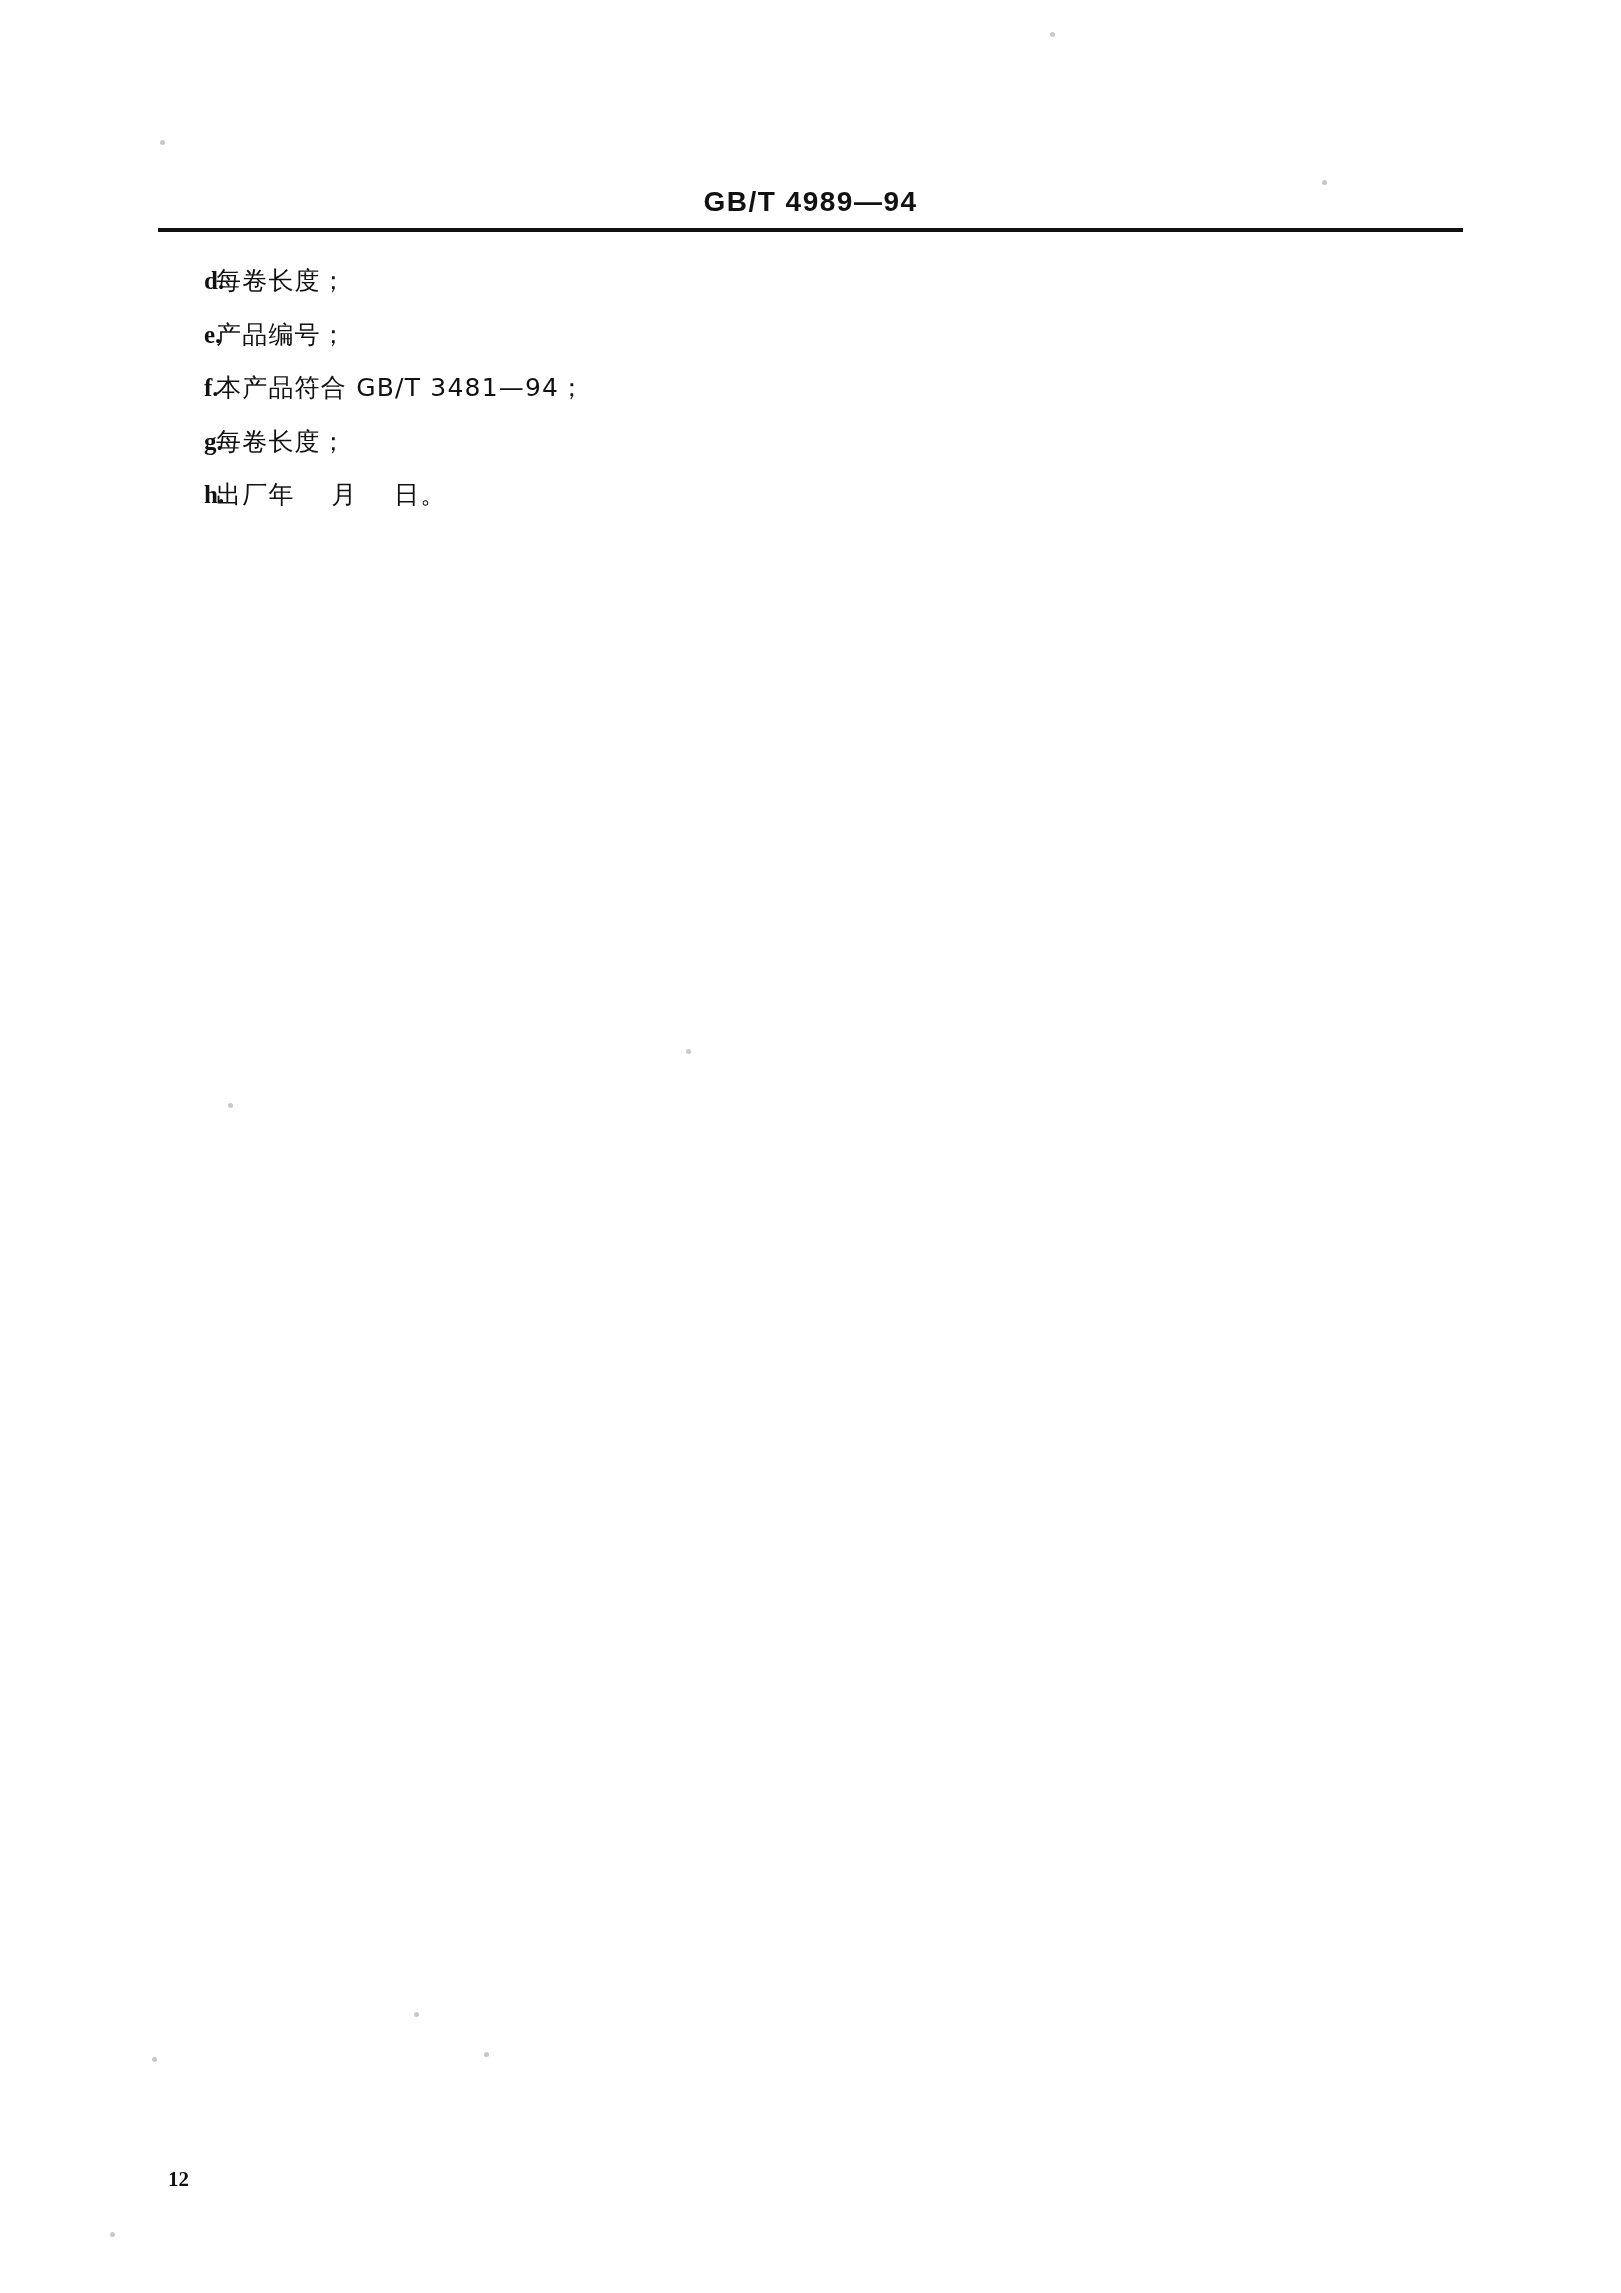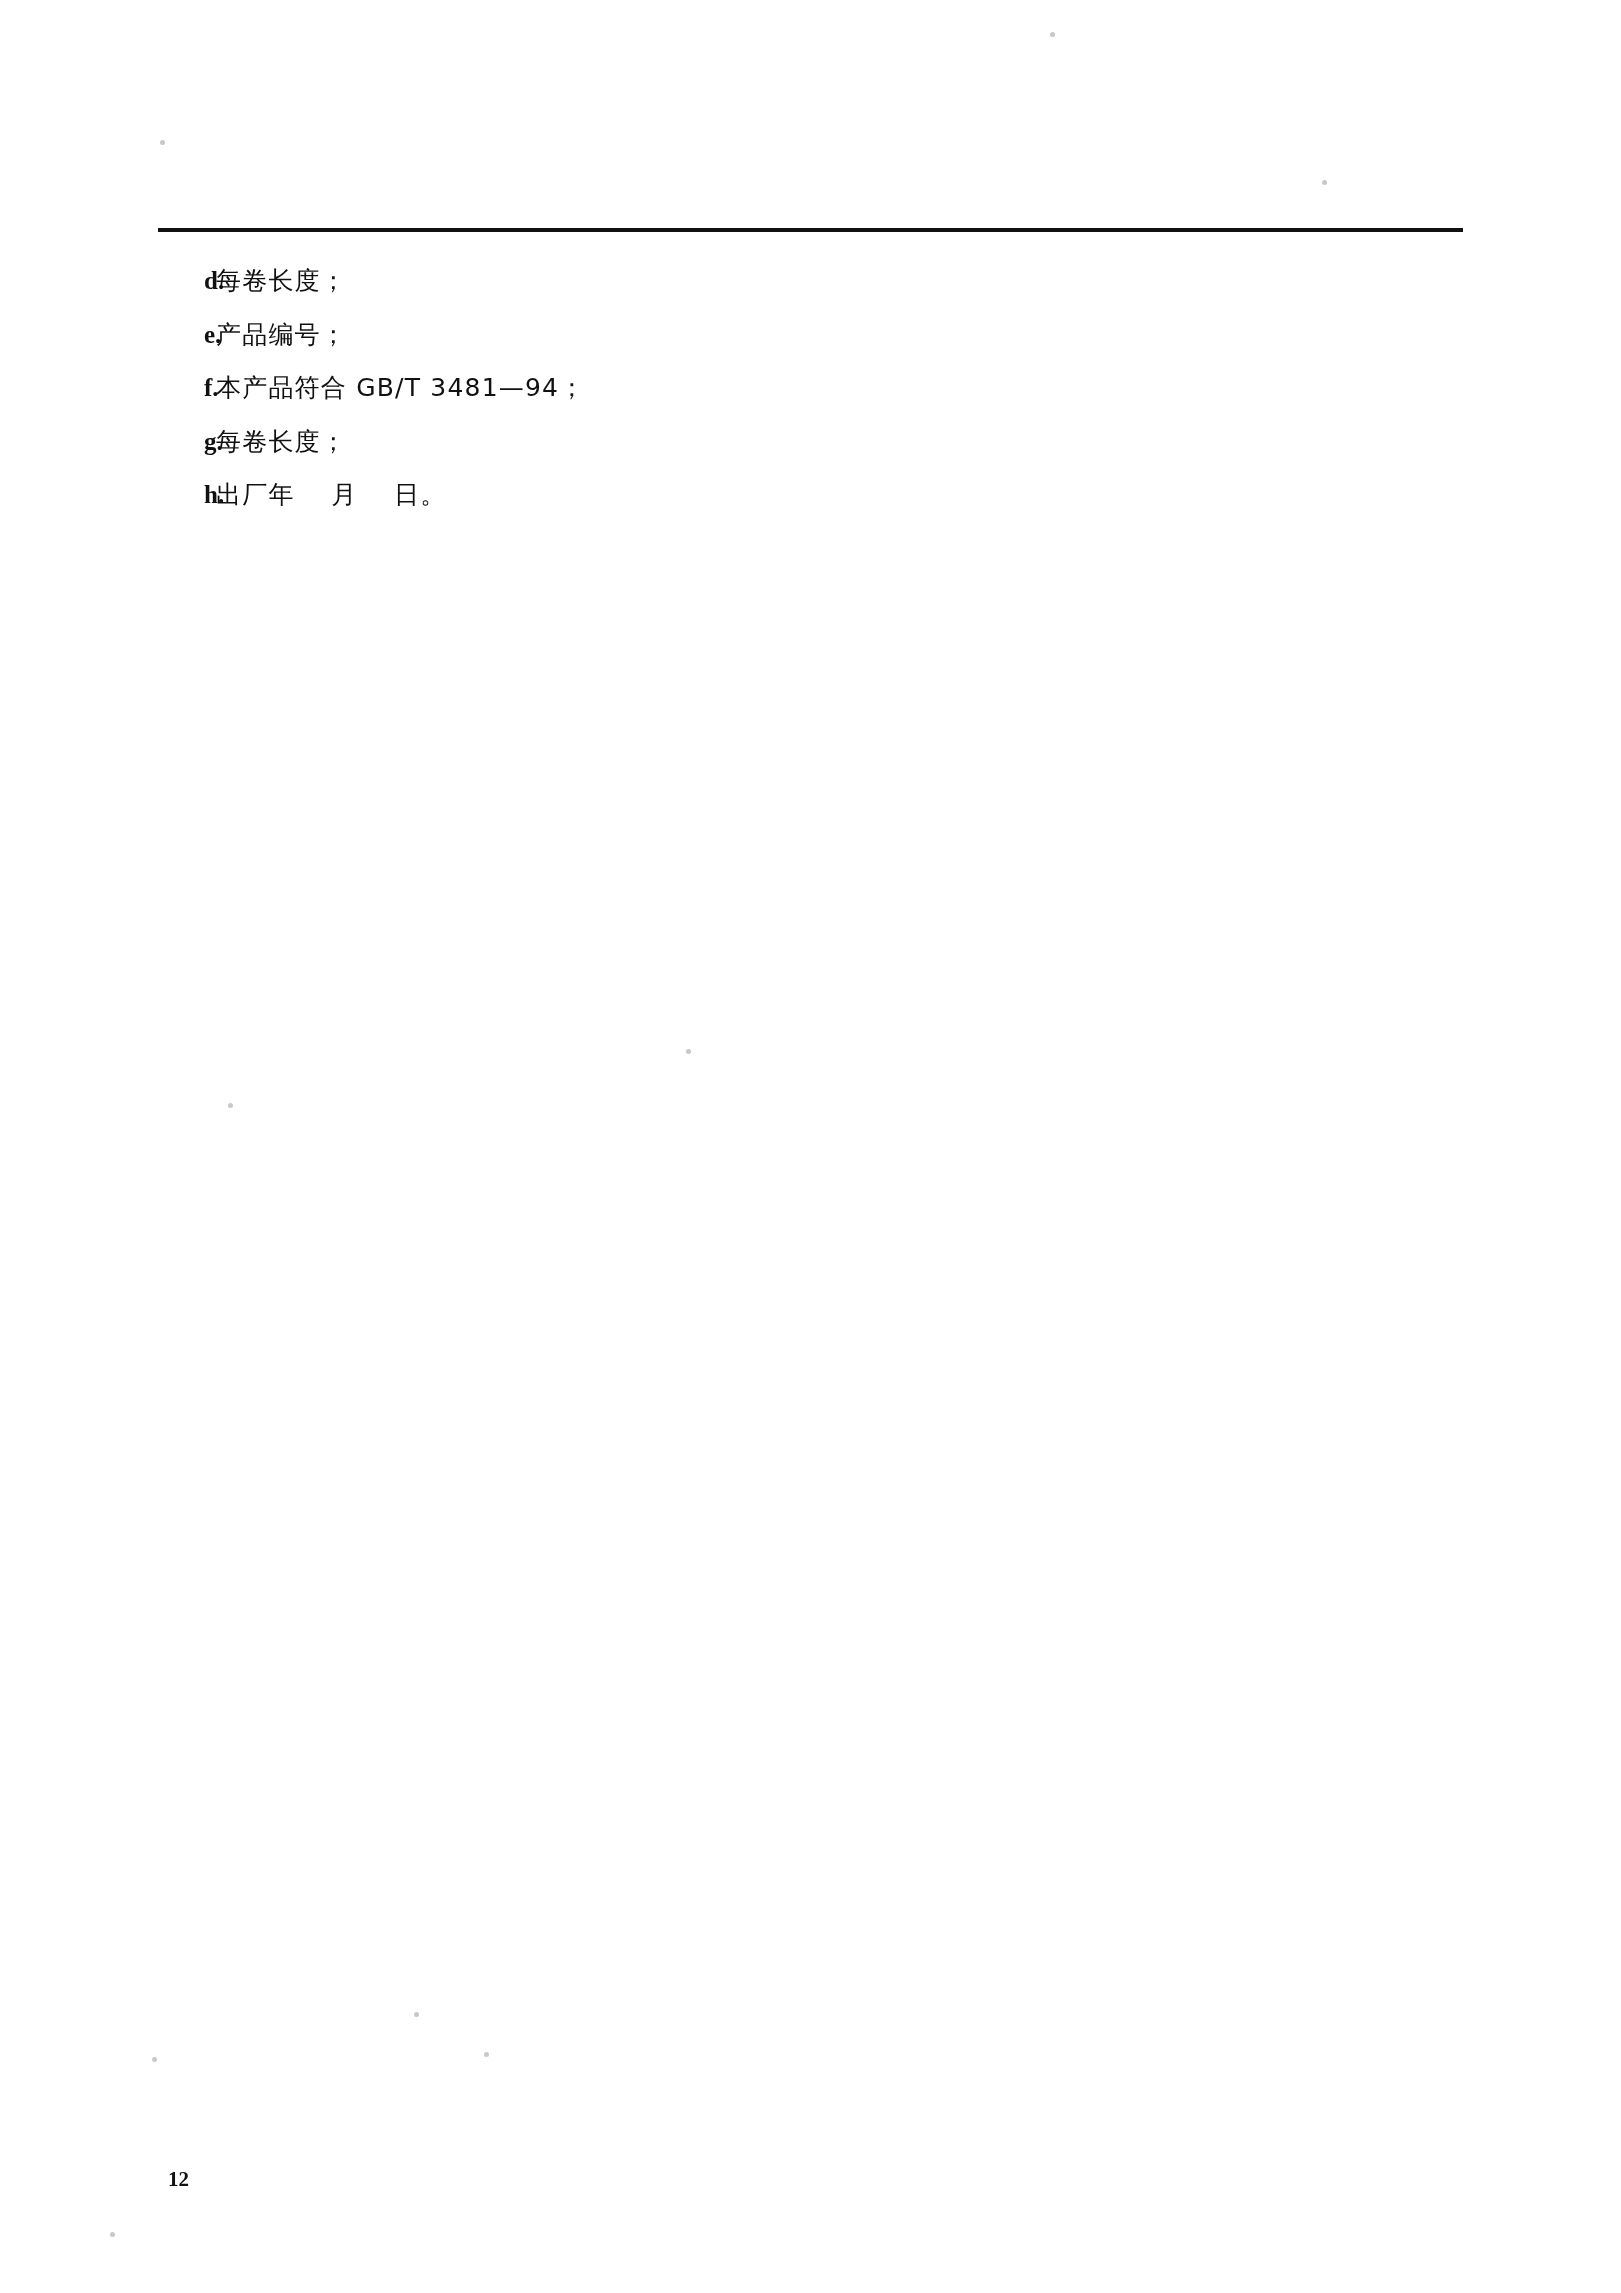--- a/index.html
+++ b/index.html
@@ -101,20 +101,21 @@
   <div class="speck" style="left:1050px; top:32px; width:5px; height:5px;"></div>
   <div class="speck" style="left:160px; top:140px; width:5px; height:5px;"></div>
   <div class="speck" style="left:1322px; top:180px; width:5px; height:5px;"></div>
   <div class="speck" style="left:686px; top:1049px; width:5px; height:5px;"></div>
   <div class="speck" style="left:228px; top:1103px; width:5px; height:5px;"></div>
   <div class="speck" style="left:152px; top:2057px; width:5px; height:5px;"></div>
   <div class="speck" style="left:414px; top:2012px; width:5px; height:5px;"></div>
   <div class="speck" style="left:484px; top:2052px; width:5px; height:5px;"></div>
   <div class="speck" style="left:110px; top:2232px; width:5px; height:5px;"></div>
 
+  <div class="header-title">GB/T  4989—94</div>
   <div class="header-rule"></div>
 
   <div class="content">
 
     <div class="item">
       <span class="item-marker">d.</span>
       <span class="item-text">每卷长度；</span>
     </div>
 
     <div class="item">

